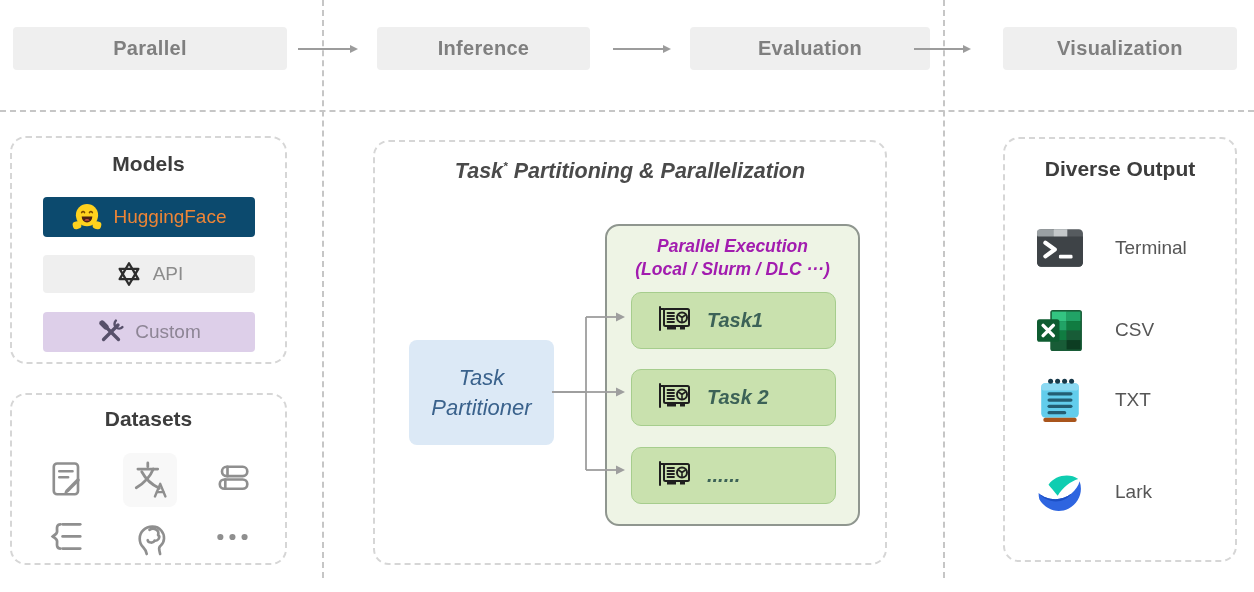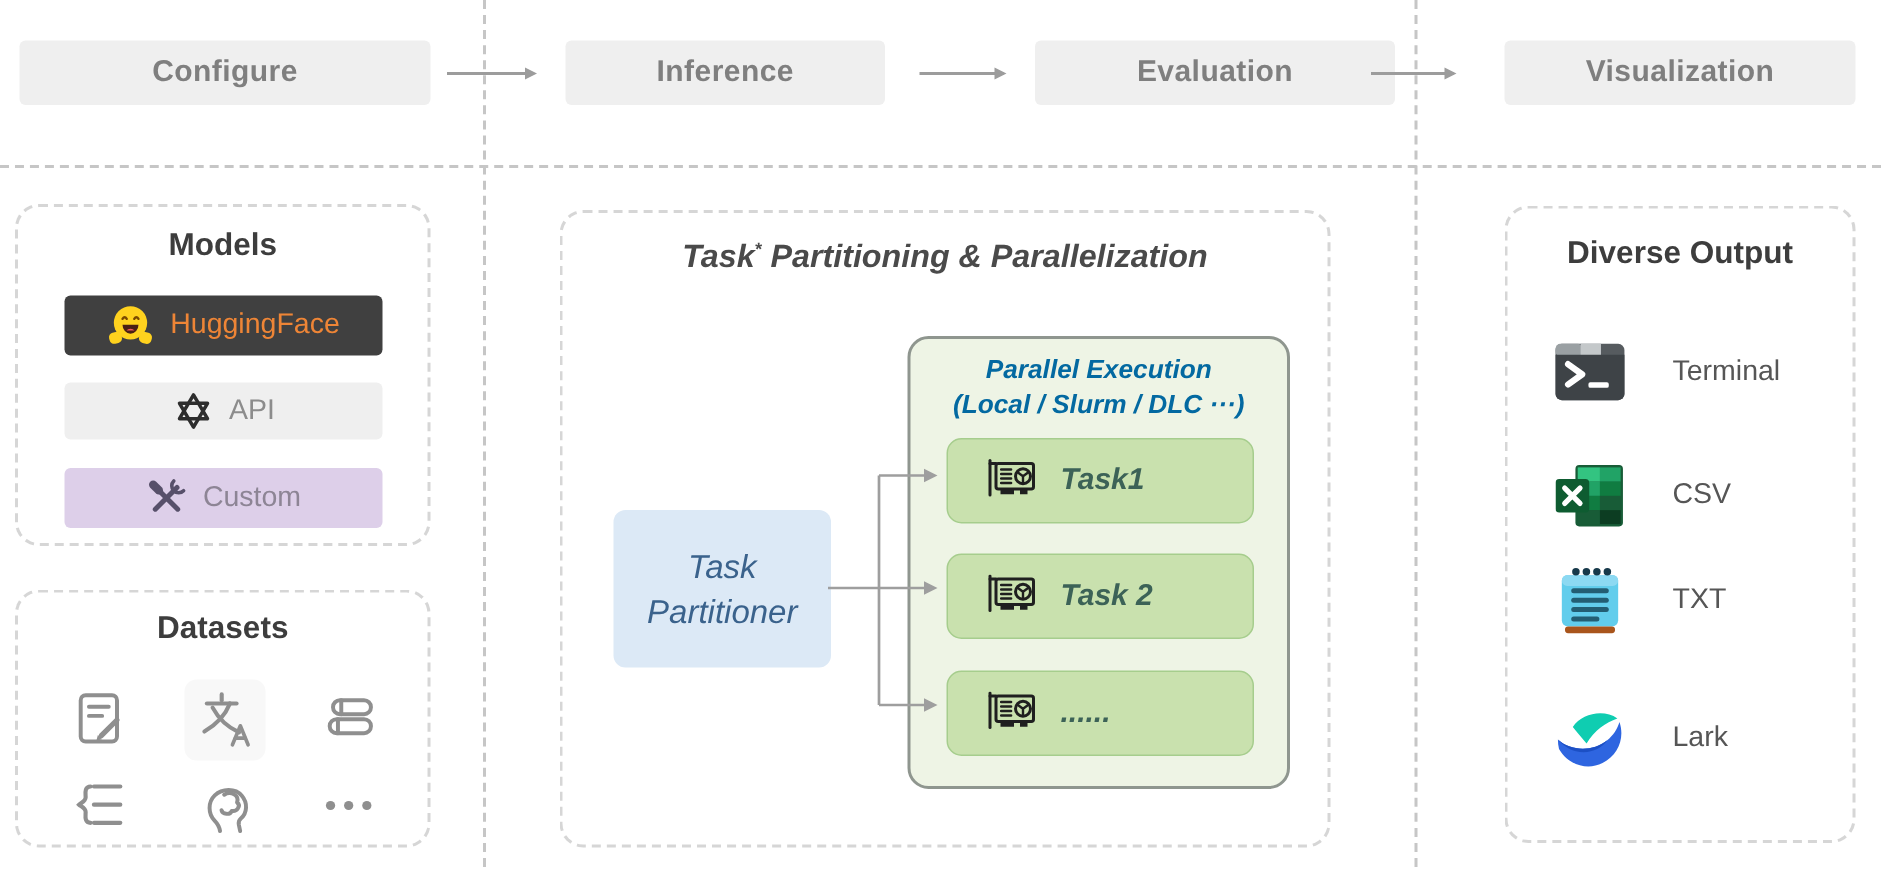--- a/index.html
+++ b/index.html
@@ -23,42 +23,42 @@
     border-left:8px solid #9c9c9c; border-top:4px solid transparent; border-bottom:4px solid transparent;
   }
   
   .panel { position:absolute; border:2px dashed #d6d6d6; border-radius:16px; background:#fff; }
   .panel-title { position:absolute; left:0; width:100%; text-align:center; font-weight:700; color:#3d3d3d; font-size:21px; }
   
   .mrow {
     position:absolute; left:31px; width:212px; height:40px; border-radius:4px;
     display:flex; align-items:center; justify-content:center; gap:10px; font-size:19px;
   }
-  .mrow-hf  { background:#404040; color:#ee8536;text-align:center; }
+  .mrow-hf  { background:#0c4a6e; color:#ee8536;text-align:center; }
   .mrow-api { background:#efefef; color:#8c8c8c; }
   .mrow-cus { background:#ddcfe9; color:#8d8595; }
   
   .ds-icon { position:absolute; width:44px; height:44px; }
   .ds-bg { position:absolute; width:54px; height:54px; background:#f8f8f8; border-radius:8px; }
   
   .mid-title {
     position:absolute; top:17px; left:0; width:100%; text-align:center;
     font-size:21.5px; font-weight:700; color:#4a4a4a;
   }
   .mid-title sup { font-size:0.55em; }
   .partitioner {
     position:absolute; left:34px; top:198px; width:145px; height:105px;
     background:#dce9f6; border-radius:8px; display:flex; flex-direction:column;
     align-items:center; justify-content:center; font-size:22px; line-height:1.32; color:#3a628c;
   }
   .parallel {
     position:absolute; left:230px; top:82px; width:255px; height:302px;
     background:#eef4e5; border:2px solid #8f968f; border-radius:14px;
   }
-  .parallel-title { padding-top:9px; text-align:center; font-size:17.5px; font-weight:700; color:#0369a1; line-height:1.3; }
+  .parallel-title { padding-top:9px; text-align:center; font-size:17.5px; font-weight:700; color:#a21caf; line-height:1.3; }
   .task {
     position:absolute; left:24px; width:205px; height:57px;
     background:#c9e1ae; border:1.5px solid #a6cd8d; border-radius:10px;
     display:flex; align-items:center; padding-left:24px; gap:14px;
   }
   .task-label { font-size:20px; font-weight:700; color:#3c6257; }
   
   .out-item { position:absolute; left:30px; height:50px; display:flex; align-items:center; gap:30px; }
   .out-icon { width:50px; height:50px; display:flex; align-items:center; justify-content:center; }
   .out-label { font-size:19px; color:#565656; }
@@ -68,21 +68,21 @@
 </head>
 <body>
 
 <div id="canvas">
 
   <div class="vline" style="left:322px"></div>
   <div class="vline" style="left:943px"></div>
   <div class="hline"></div>
 
   <div class="stage" style="left:13px; width:274px;">
-    <span>Configure</span>
+    <span>Parallel</span>
   </div>
   <div class="h-arrow" style="left:298px; width:58px;"></div>
   <div class="stage" style="left:377px; width:213px;">
     <span>Inference</span>
   </div>
   <div class="h-arrow" style="left:613px; width:56px;"></div>
   <div class="stage" style="left:690px; width:240px;">
     <span>Evaluation</span>
   </div>
   <div class="h-arrow" style="left:914px; width:55px;"></div>

